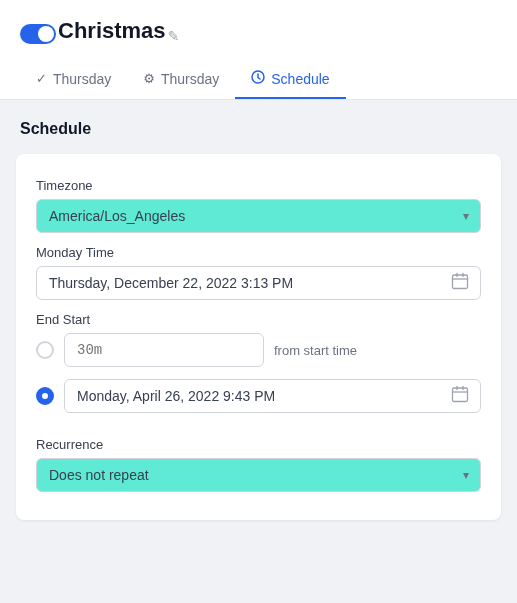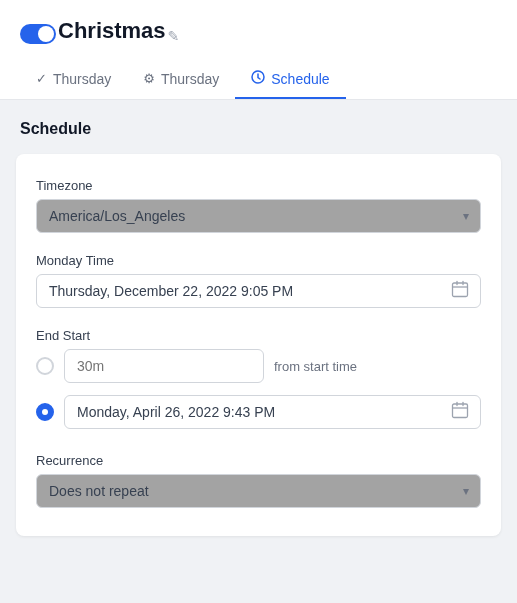--- a/index.html
+++ b/index.html
@@ -94,41 +94,41 @@
     
     .card {
       background: #fff;
       border-radius: 8px;
       padding: 24px 20px;
       box-shadow: 0 1px 3px rgba(0,0,0,0.07);
     }
 
     
     .field-group {
-      margin-bottom: 20px;
+      margin-bottom: 12px;
     }
     .field-label {
       font-size: 13px;
       color: #374151;
       margin-bottom: 6px;
       font-weight: 400;
     }
 
     
     .select-wrapper {
       position: relative;
     }
     .select-field {
       width: 100%;
       padding: 8px 36px 8px 12px;
       border: 1px solid #d1d5db;
       border-radius: 6px;
       font-size: 14px;
       color: #374151;
-      background: #a3a3a3;
+      background: #5eead4;
       appearance: none;
       cursor: pointer;
       outline: none;
     }
     .select-arrow {
       position: absolute;
       right: 12px;
       top: 50%;
       transform: translateY(-50%);
       color: #6b7280;
@@ -195,20 +195,21 @@
       border-radius: 50%;
     }
     .duration-field {
       width: 200px;
       padding: 8px 12px;
       border: 1px solid #d1d5db;
       border-radius: 6px;
       font-size: 14px;
       color: #9ca3af;
       background: #fff;
+      font-family: Liberation Mono, monospace;
     }
     .from-start-text {
       font-size: 13px;
       color: #6b7280;
       white-space: nowrap;
       text-align: right;
     }
   </style>
 </head>
 <body>
@@ -250,21 +251,21 @@
         <select class="select-field">
           <option>America/Los_Angeles</option>
         </select>
         <span class="select-arrow">▾</span>
       </div>
     </div>
 
     <div class="field-group">
       <div class="field-label">Monday Time</div>
       <div class="date-field-wrapper">
-        <div class="date-field">Thursday, December 22, 2022 9:05 PM</div>
+        <div class="date-field">Thursday, December 22, 2022 3:13 PM</div>
         <span class="cal-icon">
           <svg width="18" height="18" viewBox="0 0 18 18" fill="none" xmlns="http://www.w3.org/2000/svg">
             <rect x="1.5" y="3" width="15" height="13.5" rx="1.5" stroke="#9ca3af" stroke-width="1.3"></rect>
             <path d="M1.5 7H16.5" stroke="#9ca3af" stroke-width="1.3"></path>
             <path d="M6 1.5V4.5" stroke="#9ca3af" stroke-width="1.3" stroke-linecap="round"></path>
             <path d="M12 1.5V4.5" stroke="#9ca3af" stroke-width="1.3" stroke-linecap="round"></path>
           </svg>
         </span>
       </div>
     </div>

